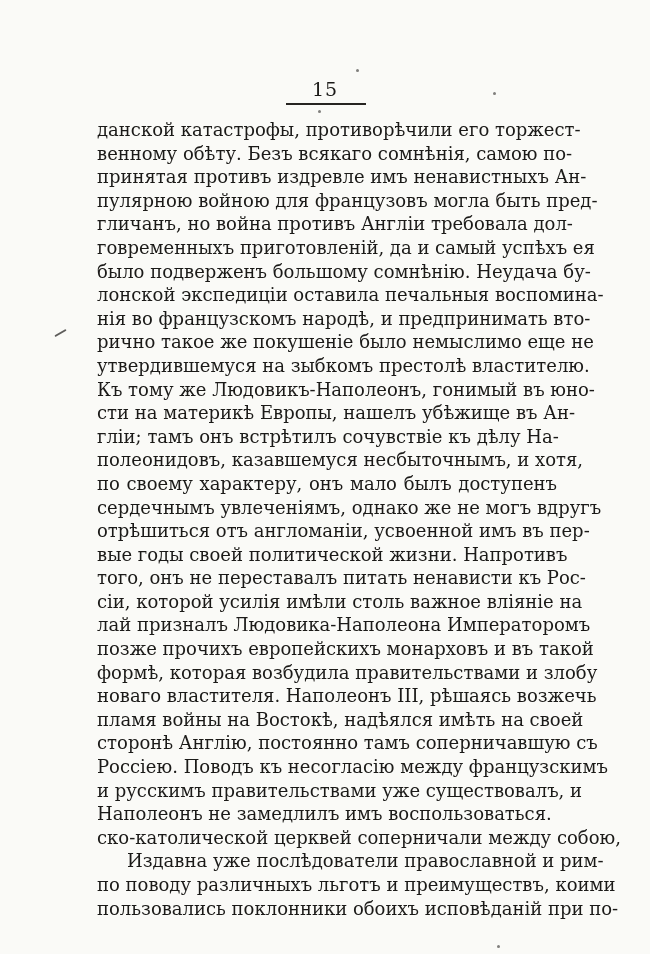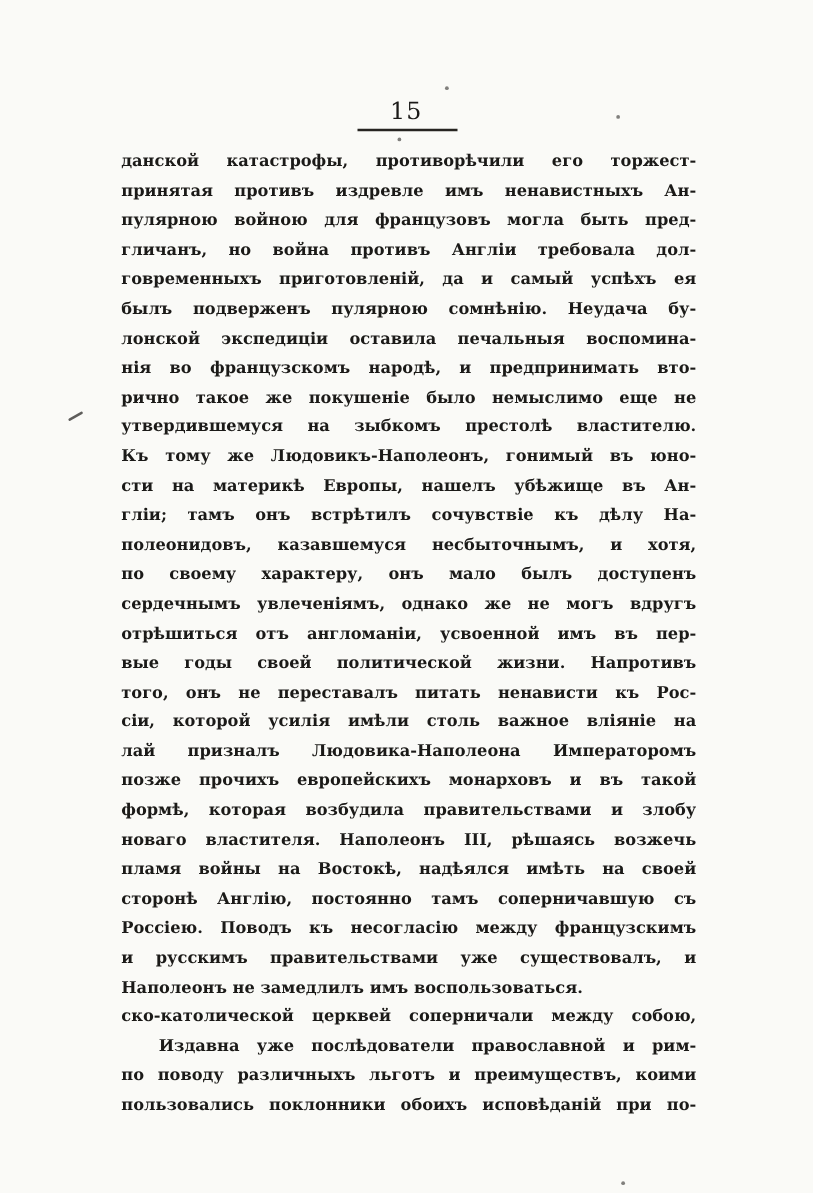--- a/index.html
+++ b/index.html
@@ -39,24 +39,23 @@
     left: 286px;
     width: 80px;
     height: 2px;
     background: #262421;
   }
   .text-block {
     position: absolute;
     top: 82px;
     left: 97px;
     width: 460px;
-    font-size: 13px;
+    font-size: 18px;
     line-height: 23.6px;
     color: var(--ink);
-    font-weight: bold;
   }
   .line {
     white-space: nowrap;
     text-align: justify;
     text-align-last: justify;
   }
   .line.indent { text-indent: 30px; }
   .line.last { text-align-last: left; }
   .speck {
     position: absolute;
@@ -72,25 +71,26 @@
 <div class="page">
 
   <div class="page-header">
     <span class="page-number">15</span>
   </div>
 
   <div class="page-number-rule"></div>
 
   <div class="text-block" id="text-block">
       <div class="line">данской катастрофы, противорѣчили его торжест-</div>
+      <div class="line">венному обѣту. Безъ всякаго сомнѣнія, самою по-</div>
       <div class="line">принятая противъ издревле имъ ненавистныхъ Ан-</div>
       <div class="line">пулярною войною для французовъ могла быть пред-</div>
       <div class="line">гличанъ, но война противъ Англіи требовала дол-</div>
       <div class="line">говременныхъ приготовленій, да и самый успѣхъ ея</div>
-      <div class="line">былъ подверженъ пулярною сомнѣнію. Неудача бу-</div>
+      <div class="line">было подверженъ большому сомнѣнію. Неудача бу-</div>
       <div class="line">лонской экспедиціи оставила печальныя воспомина-</div>
       <div class="line">нія во французскомъ народѣ, и предпринимать вто-</div>
       <div class="line">рично такое же покушеніе было немыслимо еще не</div>
       <div class="line">утвердившемуся на зыбкомъ престолѣ властителю.</div>
       <div class="line">Къ тому же Людовикъ-Наполеонъ, гонимый въ юно-</div>
       <div class="line">сти на материкѣ Европы, нашелъ убѣжище въ Ан-</div>
       <div class="line">гліи; тамъ онъ встрѣтилъ сочувствіе къ дѣлу На-</div>
       <div class="line">полеонидовъ, казавшемуся несбыточнымъ, и хотя,</div>
       <div class="line">по своему характеру, онъ мало былъ доступенъ</div>
       <div class="line">сердечнымъ увлеченіямъ, однако же не могъ вдругъ</div>

